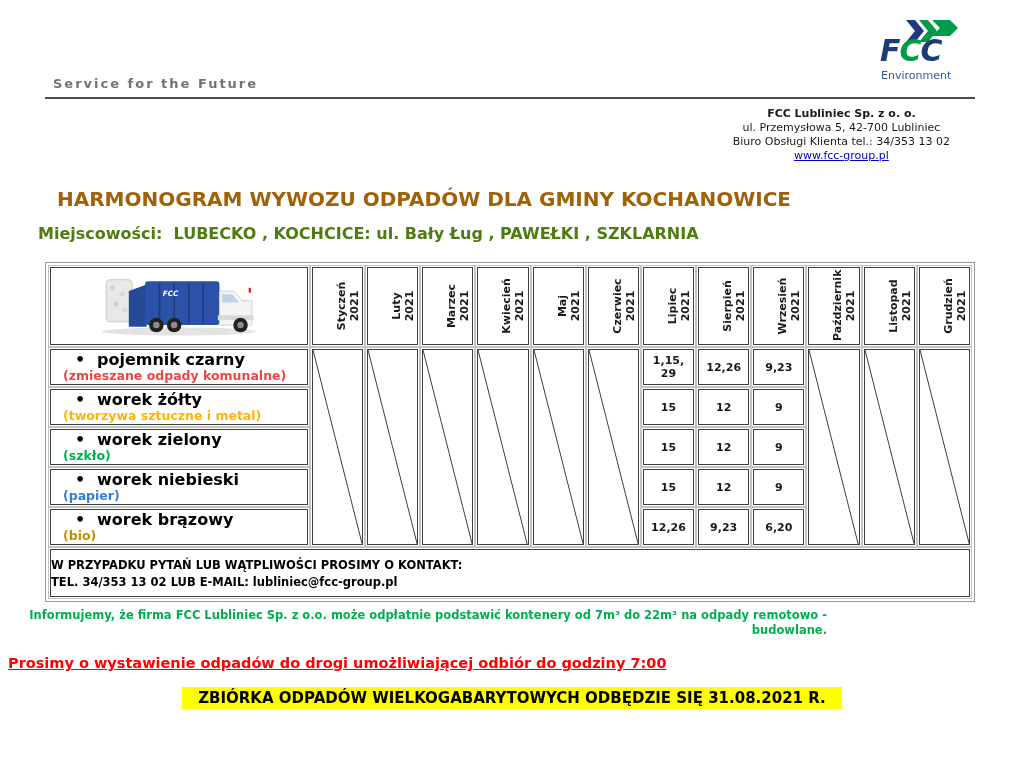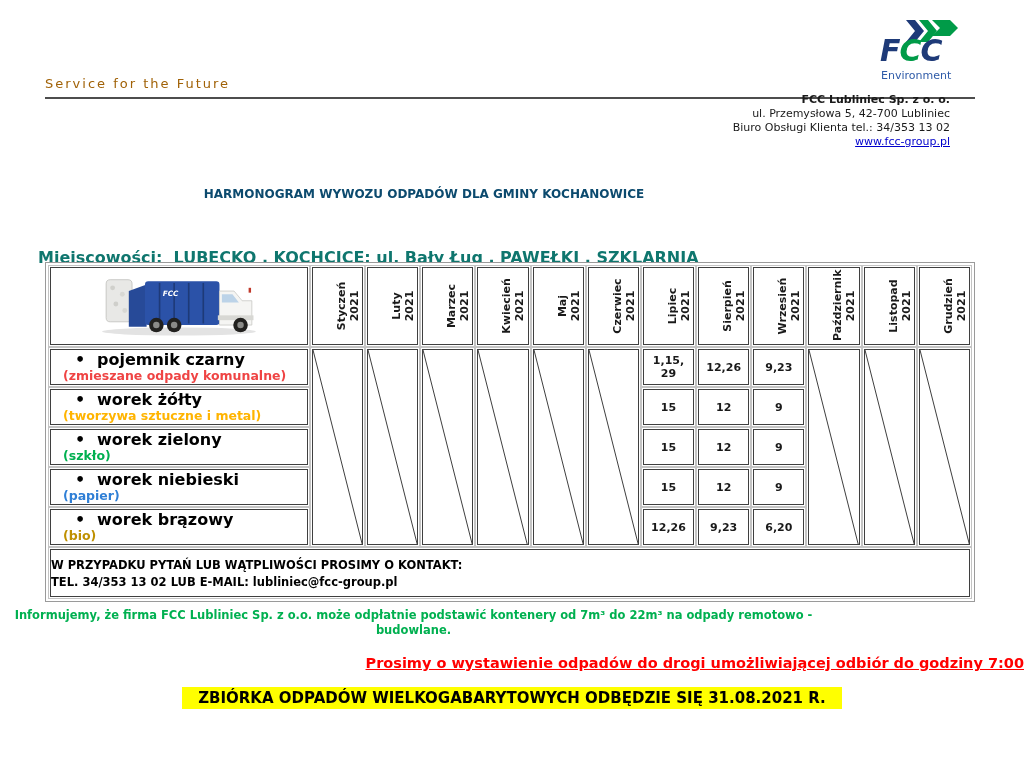--- a/index.html
+++ b/index.html
@@ -4,48 +4,48 @@
 <style>
   * { margin:0; padding:0; box-sizing:border-box; }
   html,body { background:#ffffff; }
   body {
     width:1024px; height:775px; position:relative; overflow:hidden;
     font-family:"DejaVu Sans","Liberation Sans",sans-serif; color:#1a1a1a;
   }
 
   
   .tagline {
-    position:absolute; left:45px; top:76px;
-    font-size:13px; font-weight:normal; letter-spacing:2px; color:#a16207;
+    position:absolute; left:53px; top:76px;
+    font-size:13px; font-weight:bold; letter-spacing:2px; color:#737373;
   }
   .top-rule {
     position:absolute; left:45px; top:97px; width:930px; height:2px; background:#4d4d4d;
   }
   .logo { position:absolute; left:880px; top:20px; width:78px; height:72px; }
   .logo-chevrons { position:absolute; left:26px; top:0; width:52px; height:22px; }
   .logo-word { position:absolute; left:0; top:16px; font-size:30px; font-weight:bold; line-height:30px; letter-spacing:-1px; font-style:italic; }
   .logo-word .navy { color:#1e3a78; }
   .logo-word .green { color:#009b48; }
   .logo-sub { position:absolute; left:1px; top:49px; font-size:11px; color:#2f5ba8; }
 
   .address {
-    position:absolute; right:74px; top:93px; text-align:right;
+    position:absolute; right:74px; top:107px; text-align:center;
     font-size:11px; line-height:14px; color:#1a1a1a;
   }
   .address .company { font-weight:bold; }
   .address a { color:#0000cc; text-decoration:underline; }
 
   
   .doc-title {
     position:absolute; left:0; top:187px; width:848px; text-align:center;
-    font-size:12px; font-weight:bold; color:#0c4a6e;
+    font-size:20px; font-weight:bold; color:#a16207;
   }
   .doc-subtitle {
     position:absolute; left:38px; top:224px;
-    font-size:16px; font-weight:bold; color:#0f766e; white-space:pre;margin-top:24px;
+    font-size:16px; font-weight:bold; color:#4d7c0f; white-space:pre;
   }
 
   
   .table-wrap {
     position:absolute; left:45px; top:262px; width:930px;
     border:1px solid #9a9a9a; background:#fff;
   }
   table.schedule { width:100%; border-collapse:separate; border-spacing:4px; table-layout:fixed; }
   table.schedule td {
     border:1px solid #3f3f3f; outline:1px solid #c4c4c4; outline-offset:1px;
@@ -69,25 +69,25 @@
   .sub-bio { color:#bf9000; }
   td.value-cell { text-align:center; font-size:11px; font-weight:bold; color:#1a1a1a; padding:0 3px; line-height:13px; }
   td.crossed { position:relative; }
   td.crossed svg { position:absolute; inset:0; width:100%; height:100%; display:block; }
   td.crossed line { stroke:#3f3f3f; stroke-width:1; vector-effect:non-scaling-stroke; }
   td.footer-cell { height:48px; text-align:left; font-size:11.5px; font-weight:bold; color:#000; }
   td.footer-cell .fline { margin:3px 0; }
 
   
   .note-green {
-    position:absolute; left:0; top:608px; width:827px; text-align:center;
+    position:absolute; left:0; top:608px; width:827px; text-align:right;
     color:#00b050; font-size:11.5px; font-weight:bold; line-height:15px;
   }
   .note-red {
-    position:absolute; left:0; top:655px; width:1024px; text-align:right;
+    position:absolute; left:0; top:655px; width:1024px; text-align:left;
     color:#ff0000; font-size:14.5px; font-weight:bold; text-decoration:underline;padding-left:8px;
   }
   .note-yellow { position:absolute; left:0; top:688px; width:1024px; text-align:center; }
   .note-yellow span {
     background:#ffff00; color:#000; font-size:15px; font-weight:bold; padding:2px 16px;
   }
 </style>
 </head>
 <body>
 

